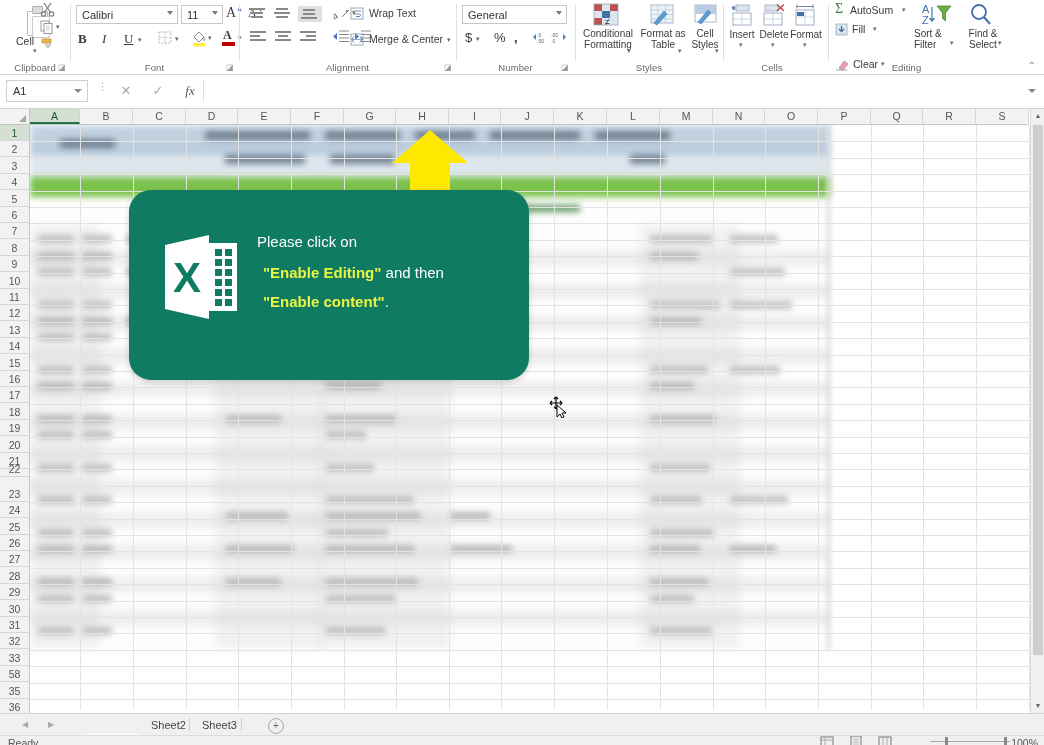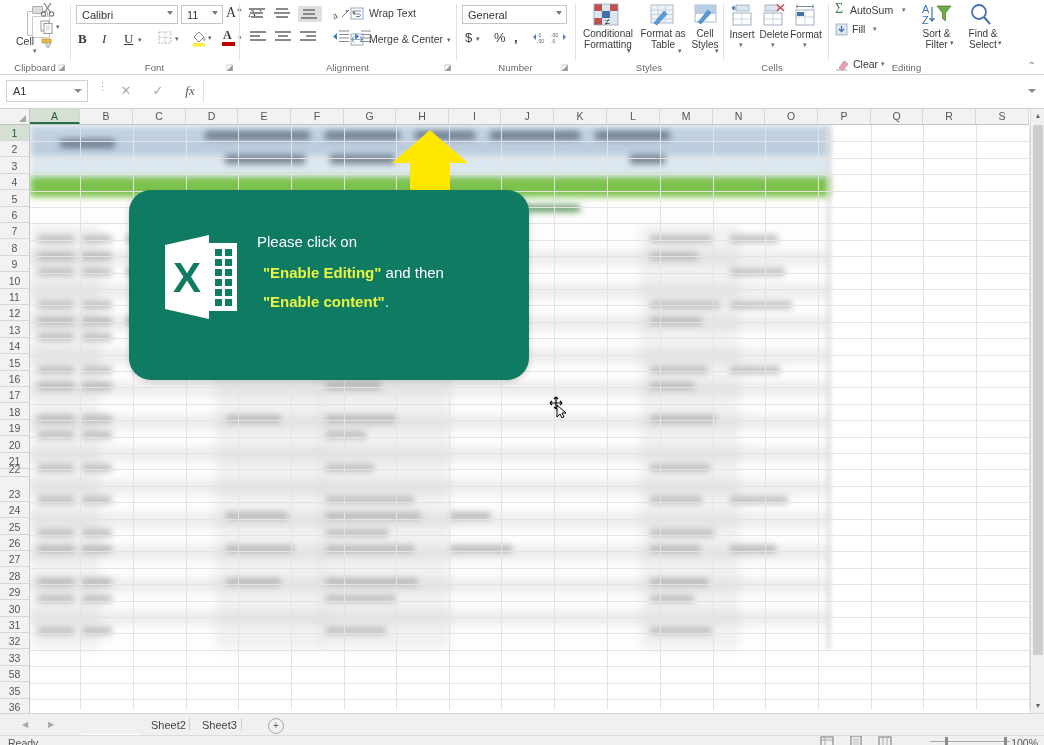--- a/index.html
+++ b/index.html
@@ -418,21 +418,21 @@
         <span class="lbl" style="position:absolute;left:18px;top:1px;">Clear</span>
         <span class="caret" style="position:absolute;left:46px;top:3px;">▾</span>
       </div>
       <div class="btn" style="left:85px;top:3px;width:45px;height:50px;">
         <svg style="position:absolute;left:8px;top:0;" width="30" height="24" viewBox="0 0 30 24">
           <text x="0" y="10" font-size="11" fill="#4472a8" font-family="Liberation Sans">A</text>
           <text x="0" y="21" font-size="11" fill="#4472a8" font-family="Liberation Sans">Z</text>
           <path d="M10 4 v14 M7.5 15 l2.5 3 l2.5 -3" stroke="#4472a8" stroke-width="1.2" fill="none"></path>
           <path d="M15 3 h14 l-5.5 7 v8 l-3 -2.5 v-5.5 Z" fill="#70ad47" stroke="#4f8030" stroke-width=".8"></path>
         </svg>
-        <div class="smtext" style="position:absolute;left:0;top:25px;width:45px;text-align:center;line-height:11px;">Sort &amp; Filter</div>
+        <div class="smtext" style="position:absolute;left:0;top:25px;width:45px;text-align:left;line-height:11px;">Sort &amp; Filter</div>
         <span class="caret" style="position:absolute;left:36px;top:36px;">▾</span>
       </div>
       <div class="btn" style="left:130px;top:3px;width:48px;height:50px;">
         <svg style="position:absolute;left:9px;top:0;" width="26" height="24" viewBox="0 0 26 24">
           <circle cx="11" cy="9" r="7" fill="none" stroke="#4472a8" stroke-width="1.8"></circle>
           <path d="M16 14 L22 21" stroke="#4472a8" stroke-width="2"></path>
         </svg>
         <div class="smtext" style="position:absolute;left:0;top:25px;width:48px;text-align:center;line-height:11px;">Find &amp; Select</div>
         <span class="caret" style="position:absolute;left:39px;top:36px;">▾</span>
       </div>

